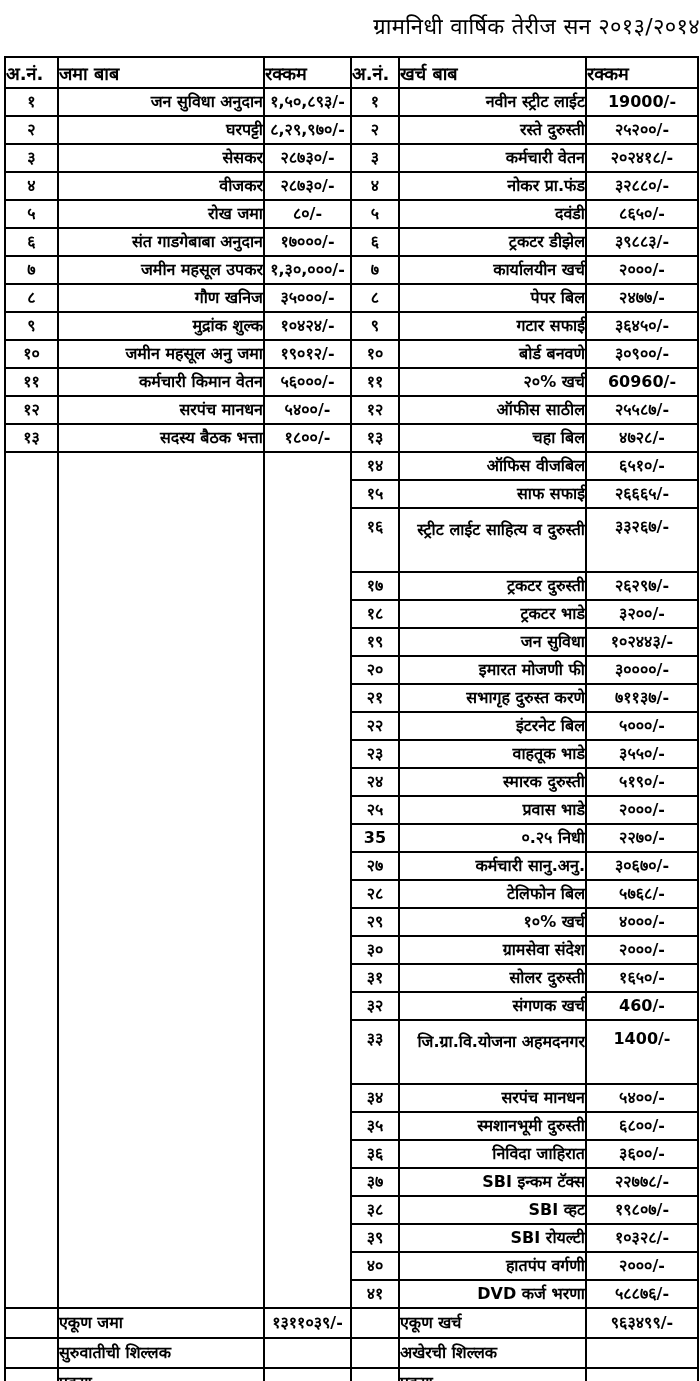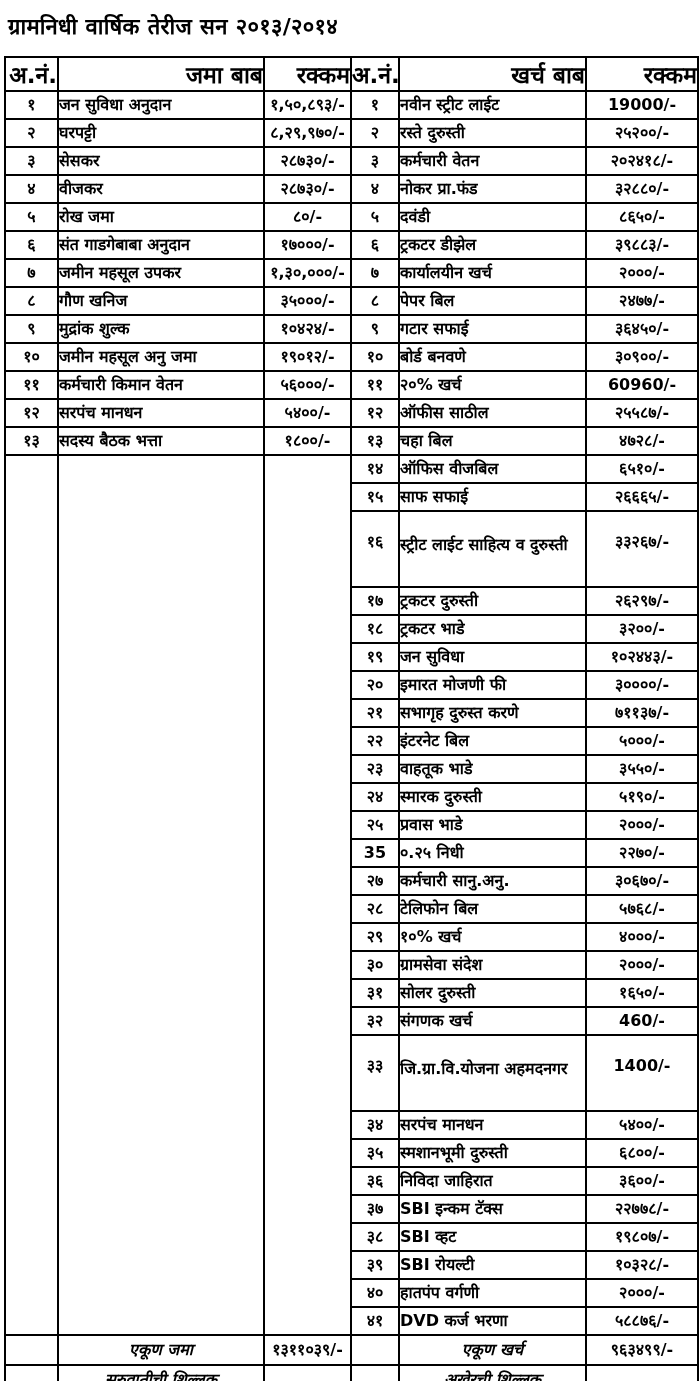--- a/index.html
+++ b/index.html
@@ -10,58 +10,59 @@
   }
   body {
     width: 700px;
     height: 1381px;
     font-family: "DejaVu Sans", sans-serif;
     font-weight: bold;
     overflow: hidden;
   }
   .page-title {
     font-size: 22px;
-    font-weight: bold;
+    font-weight: normal;
     padding: 10px 0 0 8px;
     letter-spacing: 0.3px;
     white-space: nowrap;
+    text-align: right;
   }
   table.ledger {
     border-collapse: collapse;
     table-layout: fixed;
     width: 693px;
     margin: 16px 0 0 4px;
   }
   table.ledger th,
   table.ledger td {
     border: 2px solid #000000;
     padding: 0;
     font-weight: bold;
     overflow: hidden;
   }
   table.ledger th {
     height: 29px;
-    font-size: 23px;
-    text-align: right;
+    font-size: 18px;
+    text-align: left;
     vertical-align: middle;
   }
   table.ledger td {
     height: 26px;
     font-size: 16px;
     vertical-align: middle;
     line-height: 1.2;
   }
   td.sr   { text-align: center; font-size: 14px; }
-  td.item { text-align: left; padding: 0 4px 0 13px; margin-left: 40px; }
+  td.item { text-align: right; padding: 0 4px 0 13px; margin-left: 40px; }
   td.amt  { text-align: center; font-size: 14.5px; }
-  tr.two-line td { height: 54px; vertical-align: top; padding-top: 20px; }
+  tr.two-line td { height: 54px; vertical-align: top; padding-top: 8px; }
   tr.two-line td.item { line-height: 1.65; }
   td.merged { vertical-align: top; }
   tr.footer-row td { height: 28px; }
-  td.flabel { text-align: center; font-size: 16px; font-style: italic; }
+  td.flabel { text-align: left; font-size: 16px; }
 </style>
 </head>
 <body>
 
 <div class="page-title">ग्रामनिधी वार्षिक तेरीज सन २०१३/२०१४</div>
 
 <table class="ledger">
   <colgroup>
     <col style="width:53px">
     <col style="width:206px">

